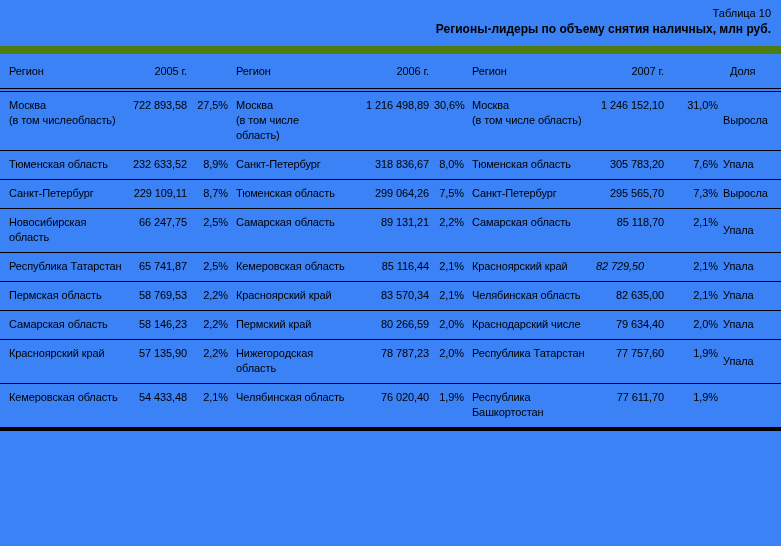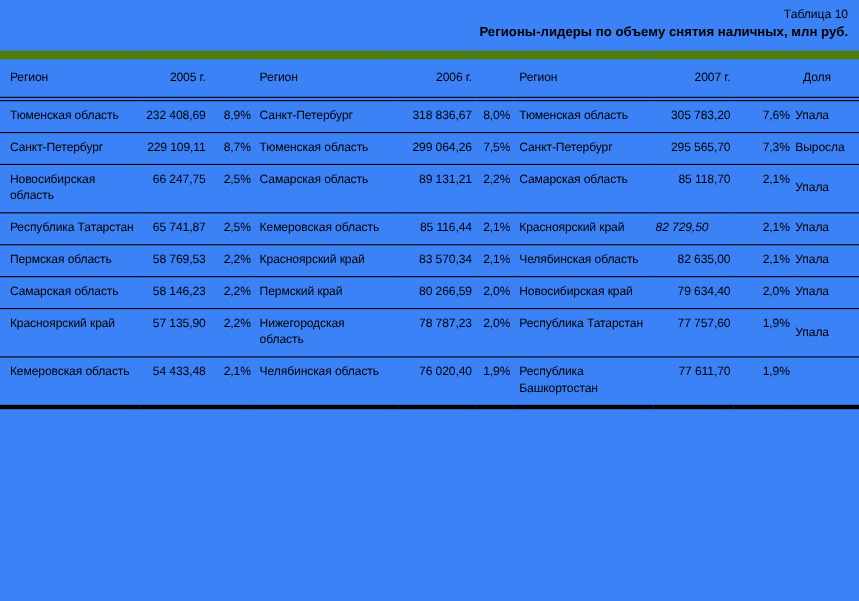--- a/index.html
+++ b/index.html
@@ -69,23 +69,39 @@
         <td class="region c4">Регион</td>
         <td class="num">2006 г.</td>
         <td class="pct"></td>
         <td class="region c7">Регион</td>
         <td class="num">2007 г.</td>
         <td class="pct"></td>
         <td class="share">Доля</td>
       </tr>
     </thead>
     <tbody>
+      <tr class="tall3">
+        <td class="region c1">Москва
+(в том числеобласть)</td>
+        <td class="num">722 893,58</td>
+        <td class="pct">27,5%</td>
+        <td class="region c4">Москва
+(в том числе
+область)</td>
+        <td class="num">1 216 498,89</td>
+        <td class="pct">30,6%</td>
+        <td class="region c7">Москва
+(в том числе область)</td>
+        <td class="num">1 246 152,10</td>
+        <td class="pct">31,0%</td>
+        <td class="share">Выросла</td>
+      </tr>
       <tr>
         <td class="region c1">Тюменская область</td>
-        <td class="num">232 408,69</td>
+        <td class="num">232 633,52</td>
         <td class="pct">8,9%</td>
         <td class="region c4">Санкт-Петербург</td>
         <td class="num">318 836,67</td>
         <td class="pct">8,0%</td>
         <td class="region c7">Тюменская область</td>
         <td class="num">305 783,20</td>
         <td class="pct">7,6%</td>
         <td class="share">Упала</td>
       </tr>
       <tr>
@@ -137,21 +153,21 @@
         <td class="pct">2,1%</td>
         <td class="share">Упала</td>
       </tr>
       <tr>
         <td class="region c1">Самарская область</td>
         <td class="num">58 146,23</td>
         <td class="pct">2,2%</td>
         <td class="region c4">Пермский край</td>
         <td class="num">80 266,59</td>
         <td class="pct">2,0%</td>
-        <td class="region c7">Новосибирская край</td>
+        <td class="region c7">Краснодарский числе</td>
         <td class="num">79 634,40</td>
         <td class="pct">2,0%</td>
         <td class="share">Упала</td>
       </tr>
       <tr class="tall2">
         <td class="region c1">Красноярский край</td>
         <td class="num">57 135,90</td>
         <td class="pct">2,2%</td>
         <td class="region c4">Нижегородская
 область</td>

